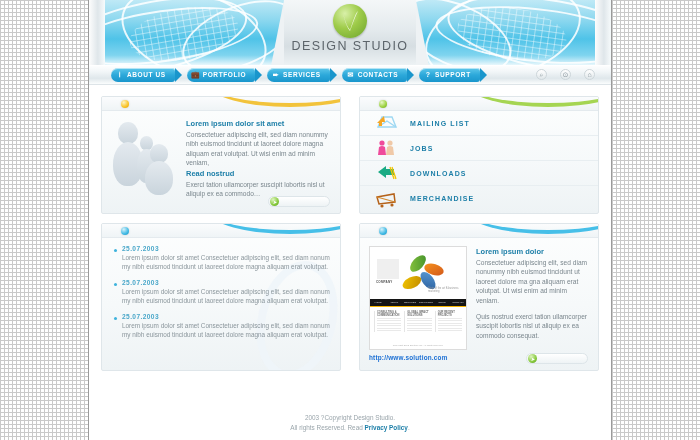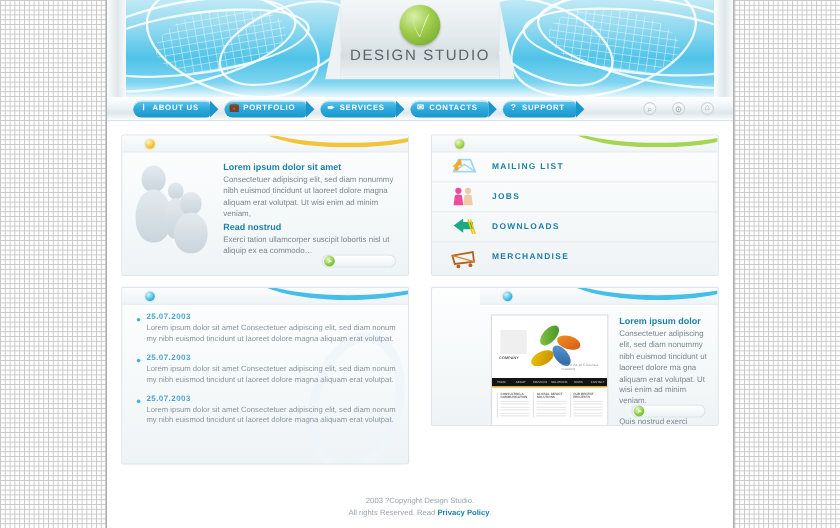--- a/index.html
+++ b/index.html
@@ -30,21 +30,21 @@
     background: #ffffff;
     border-left: 1px solid #9a9a9a;
     border-right: 1px solid #9a9a9a;
     overflow: hidden;
   }
 
   
   .header {
     position: relative;
     width: 100%;
-    height: 81px;
+    height: 65px;
     background: linear-gradient(to bottom, #bfe9f6 0%, #8ed8ef 30%, #4fc3e8 60%, #7fd4ef 85%, #e8f7fc 100%);
     overflow: hidden;
   }
   .header .swirl {
     position: absolute;
     border: 2px solid rgba(255,255,255,.85);
     border-radius: 50%;
     pointer-events: none;
   }
   .s1 { left: -40px; top: 2px; width: 200px; height: 70px; transform: rotate(-12deg); }
@@ -325,21 +325,21 @@
     right: 4px; bottom: -10px;
     width: 78px; height: 120px;
     border: 8px solid #eef5f9;
     border-radius: 50%;
     opacity: .85;
     transform: rotate(14deg);
     pointer-events: none;
   }
 
   
-  #panel-showcase { height: 116px; padding-left: 40px; }
+  #panel-showcase { height: 148px; }
   #panel-showcase .panel-body { display: flex; gap: 9px; padding: 8px 9px 8px 9px; }
   .shot-wrap { width: 98px; flex: none; }
   .shot {
     width: 98px; height: 104px;
     background: #ffffff;
     border: 1px solid #dcdcdc;
     position: relative;
     overflow: hidden;
   }
   .shot-top { height: 52px; position: relative; background: #ffffff; }

